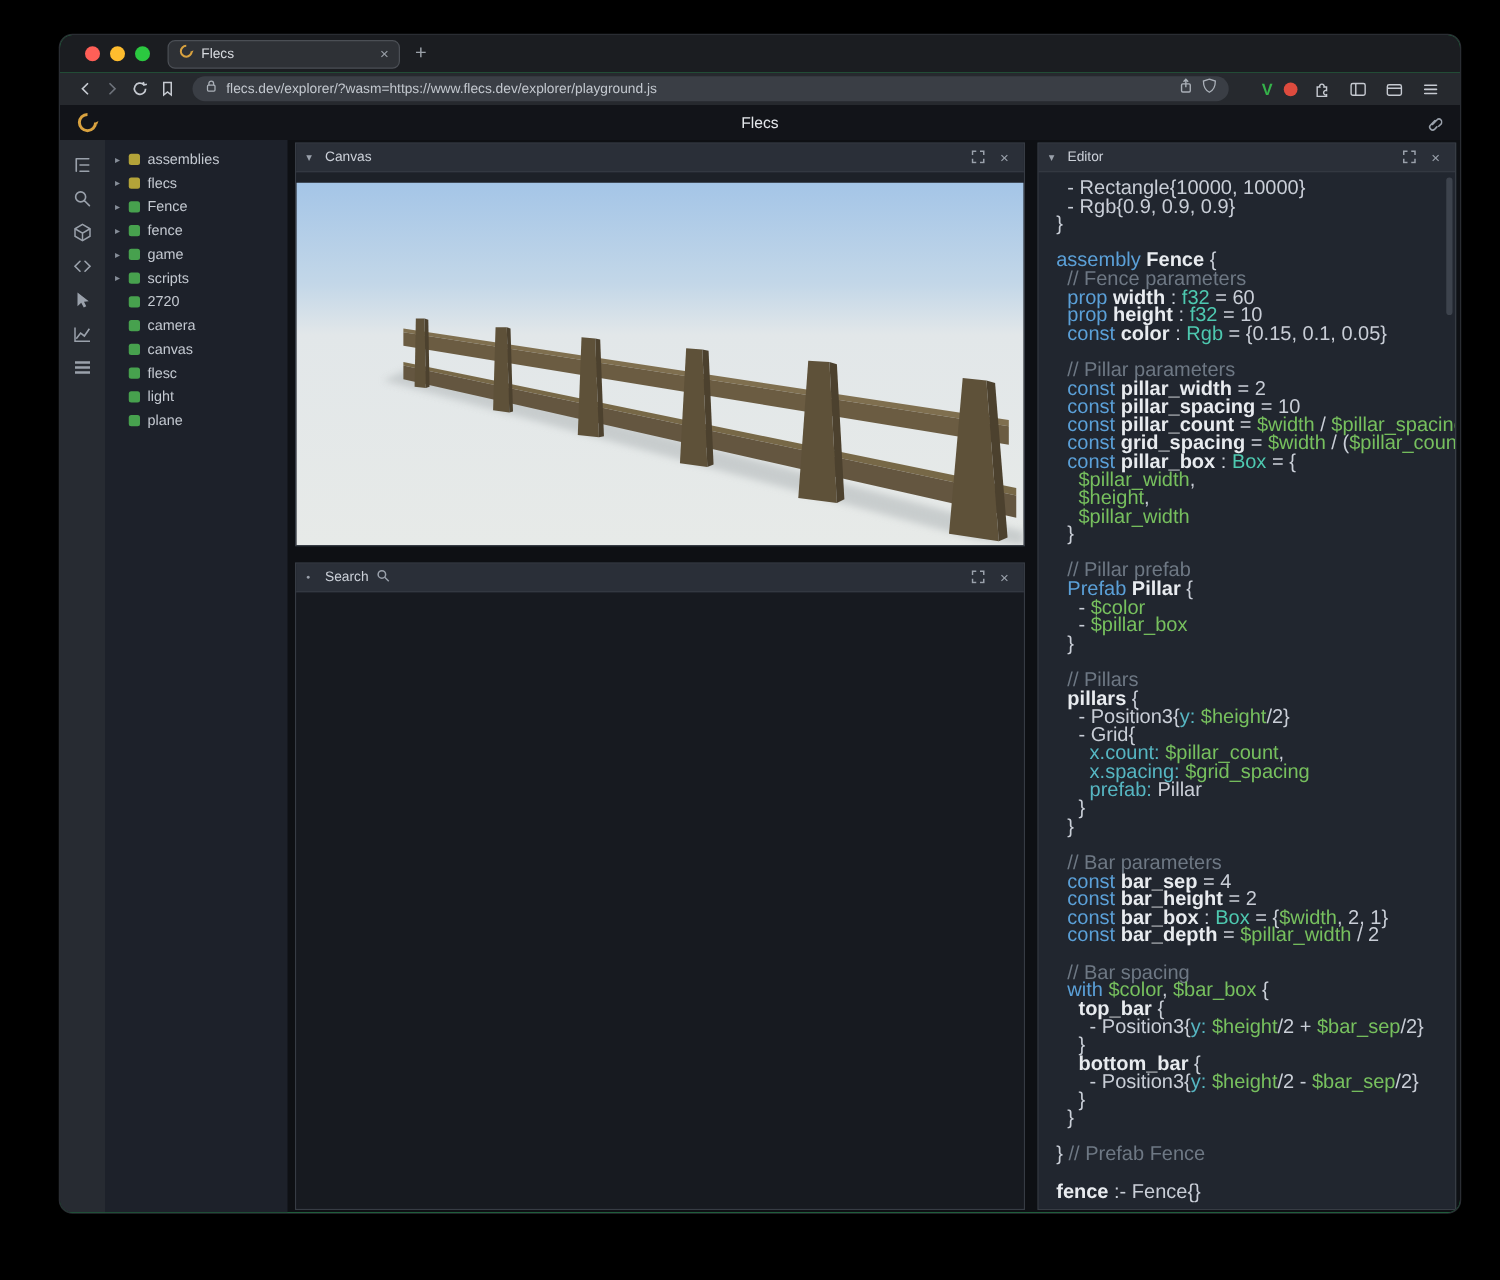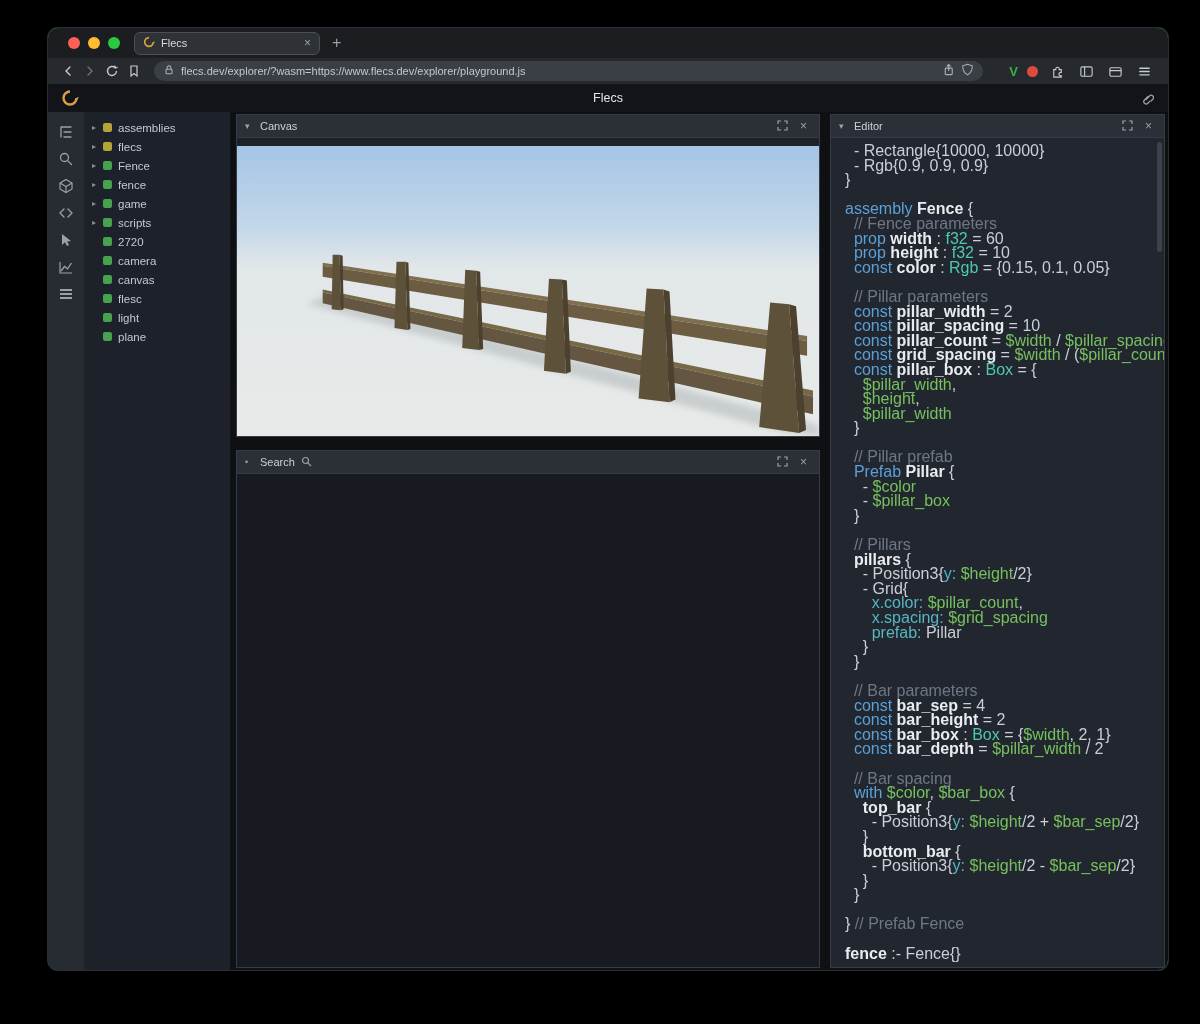--- a/index.html
+++ b/index.html
@@ -400,21 +400,21 @@
               <div class="code-line"><span class="tok-c">  // Pillar prefab</span></div>
               <div class="code-line"><span class="tok-k">  Prefab </span><span class="tok-e">Pillar </span><span class="tok-p">{</span></div>
               <div class="code-line"><span class="tok-p">    - </span><span class="tok-v">$color</span></div>
               <div class="code-line"><span class="tok-p">    - </span><span class="tok-v">$pillar_box</span></div>
               <div class="code-line"><span class="tok-p">  }</span></div>
               <div class="code-line">&nbsp;</div>
               <div class="code-line"><span class="tok-c">  // Pillars</span></div>
               <div class="code-line"><span class="tok-e">  pillars </span><span class="tok-p">{</span></div>
               <div class="code-line"><span class="tok-p">    - Position3{</span><span class="tok-m">y:</span><span class="tok-p"> </span><span class="tok-v">$height</span><span class="tok-p">/2}</span></div>
               <div class="code-line"><span class="tok-p">    - Grid{</span></div>
-              <div class="code-line"><span class="tok-m">      x.color:</span><span class="tok-p"> </span><span class="tok-v">$pillar_count</span><span class="tok-p">,</span></div>
+              <div class="code-line"><span class="tok-m">      x.count:</span><span class="tok-p"> </span><span class="tok-v">$pillar_count</span><span class="tok-p">,</span></div>
               <div class="code-line"><span class="tok-m">      x.spacing:</span><span class="tok-p"> </span><span class="tok-v">$grid_spacing</span></div>
               <div class="code-line"><span class="tok-m">      prefab:</span><span class="tok-p"> Pillar</span></div>
               <div class="code-line"><span class="tok-p">    }</span></div>
               <div class="code-line"><span class="tok-p">  }</span></div>
               <div class="code-line">&nbsp;</div>
               <div class="code-line"><span class="tok-c">  // Bar parameters</span></div>
               <div class="code-line"><span class="tok-k">  const </span><span class="tok-e">bar_sep</span><span class="tok-p"> = 4</span></div>
               <div class="code-line"><span class="tok-k">  const </span><span class="tok-e">bar_height</span><span class="tok-p"> = 2</span></div>
               <div class="code-line"><span class="tok-k">  const </span><span class="tok-e">bar_box</span><span class="tok-p"> : </span><span class="tok-t">Box</span><span class="tok-p"> = {</span><span class="tok-v">$width</span><span class="tok-p">, 2, 1}</span></div>
               <div class="code-line"><span class="tok-k">  const </span><span class="tok-e">bar_depth</span><span class="tok-p"> = </span><span class="tok-v">$pillar_width</span><span class="tok-p"> / 2</span></div>

